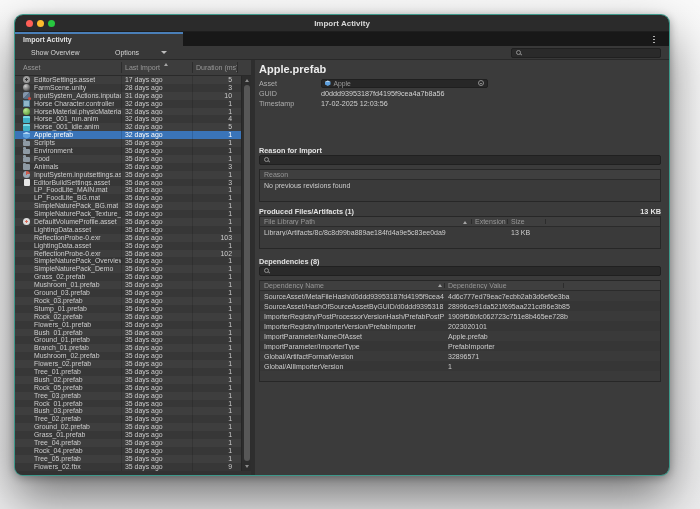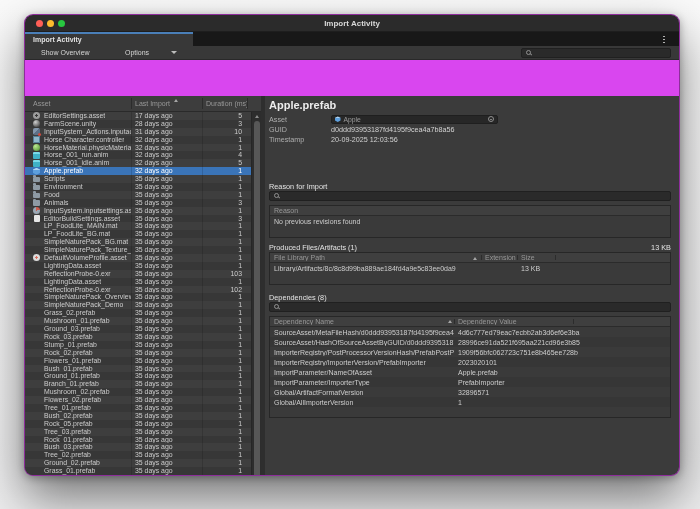--- a/index.html
+++ b/index.html
@@ -1,20 +1,20 @@
 <!DOCTYPE html>
 <html><head>
 <meta charset="utf-8">
 <style>
   * { margin:0; padding:0; box-sizing:border-box; }
   html,body { width:700px; height:509px; font-family:"Liberation Sans", sans-serif; }
   body { background:linear-gradient(180deg,#fafafa,#ededee); position:relative; overflow:hidden; }
 
-  .window { position:absolute; left:24px; top:14px; width:656px; height:462px;
-    background:#d946ef; border-radius:9px; overflow:hidden;
+  .window { position:absolute; left:14px; top:14px; width:656px; height:462px;
+    background:#5eead4; border-radius:9px; overflow:hidden;
     box-shadow:0 22px 48px rgba(0,0,0,.5), 0 2px 8px rgba(0,0,0,.3);
     border:1px solid rgba(0,0,0,.35); }
 
   
   .titlebar { position:absolute; left:0; top:0; right:0; height:17px; background:#2b2b2b; border-bottom:1px solid #1e1e1e; }
   .lights { position:absolute; left:11px; top:5px; display:flex; gap:4px; }
   .light { width:7px; height:7px; border-radius:50%; }
   .win-title { position:absolute; left:0; right:0; top:0; height:17px; text-align:center;
     font-size:8px; font-weight:bold; color:#d8d8d8; line-height:17px; }
 
@@ -36,21 +36,21 @@
 
   .searchbox { background:#2a2a2a; border:1px solid #202020; border-radius:2px;
     display:flex; align-items:center; padding:0 4px; height:10px; }
   .searchbox input { background:transparent; border:none; outline:none; color:#ddd; font-size:7px; flex:1; min-width:0; font-family:inherit; height:8px; }
   .mag { width:6px; height:6px; position:relative; flex:0 0 6px; margin-right:3px; }
   .mag::before { content:""; position:absolute; left:0; top:0; width:3.2px; height:3.2px; border:1px solid #8f8f8f; border-radius:50%; }
   .mag::after { content:""; position:absolute; left:3.6px; top:3.8px; width:2.4px; height:1px; background:#8f8f8f; transform:rotate(45deg); }
   .toolbar-search { position:absolute; left:496px; right:8px; top:2px; }
 
   
-  .main { position:absolute; left:0; top:45px; right:0; bottom:0;margin-top:36px; }
+  .main { position:absolute; left:0; top:45px; right:0; bottom:0; }
   .left-panel { position:absolute; left:0; top:0; width:236px; bottom:0; background:#383838; }
   .divider { position:absolute; left:236px; top:0; width:4px; bottom:0; background:#2e2e2e; }
   .right-panel { position:absolute; left:240px; right:0; top:0; bottom:0; background:#3b3b3b; }
 
   
   .list-header { position:absolute; left:0; top:0; right:0; height:16px; background:#3d3d3d; border-bottom:1px solid #2a2a2a; font-size:7px; color:#989898; }
   .lh-cell { position:absolute; top:0; height:16px; line-height:16px; }
   .lh-asset { left:8px; }
   .lh-import { left:110px; }
   .lh-dur { left:181px; }
@@ -101,21 +101,21 @@
   .inforow .lab { flex:0 0 62px; color:#aeaeae; }
   .inforow .val { color:#d2d2d2; white-space:nowrap; overflow:hidden; }
 
   .objfield { width:167px; height:9px; background:#272727; border:1px solid #1f1f1f; border-radius:2px;
     display:flex; align-items:center; padding:0 3px; }
   .objfield .icon { width:5.5px; height:5.5px; flex-basis:5.5px; margin-right:3px; }
   .objfield .obj-txt { font-size:6.8px; color:#9a9a9a; flex:1; }
   .picker { position:relative; width:6px; height:6px; border:1px solid #8f8f8f; border-radius:50%; flex:0 0 6px; }
   .picker::after { content:""; position:absolute; left:1.4px; top:1.4px; width:1.4px; height:1.4px; border-radius:50%; background:#8f8f8f; }
 
-  .sec-head { position:absolute; left:4px; right:8px; font-size:7.3px; font-weight:normal; color:#e3e3e3; display:flex; justify-content:space-between; }
+  .sec-head { position:absolute; left:4px; right:8px; font-size:7.3px; font-weight:bold; color:#e3e3e3; display:flex; justify-content:space-between; }
   .rp-search { position:absolute; left:4px; right:8px; }
 
   .dtable { position:absolute; left:4px; right:8px; background:#3a3a3a; border:1px solid #272727; font-size:7px; }
   .dt-header { height:10px; background:#3f3f3f; border-bottom:1px solid #2b2b2b; color:#979797; position:relative; display:flex; align-items:center; }
   .dt-row { height:10px; display:flex; align-items:center; color:#cdcdcd; }
   .dt-row.alt { background:#363636; }
   .dt-sep { position:absolute; top:2px; bottom:2px; width:1px; background:#2c2c2c; }
 
   .reason-col { padding-left:4px; }
   .art-name { flex:0 0 211px; padding-left:4px; overflow:hidden; white-space:nowrap; position:relative; }
@@ -604,21 +604,21 @@
             <span class="picker"></span>
           </span>
         </div>
 
       <div class="inforow">
     <span class="lab">GUID</span>
     <span class="val">d0ddd93953187fd4195f9cea4a7b8a56</span>
   </div>
           <div class="inforow">
     <span class="lab">Timestamp</span>
-    <span class="val">20-09-2025 12:03:56</span>
+    <span class="val">17-02-2025 12:03:56</span>
   </div>
         </div>
 
       <div class="sec-head" style="top:86px">
         <span>Reason for Import</span>
       </div>
       <div class="searchbox rp-search" style="top:95px">
         <span class="mag"></span>
         <input style="">
       </div>

